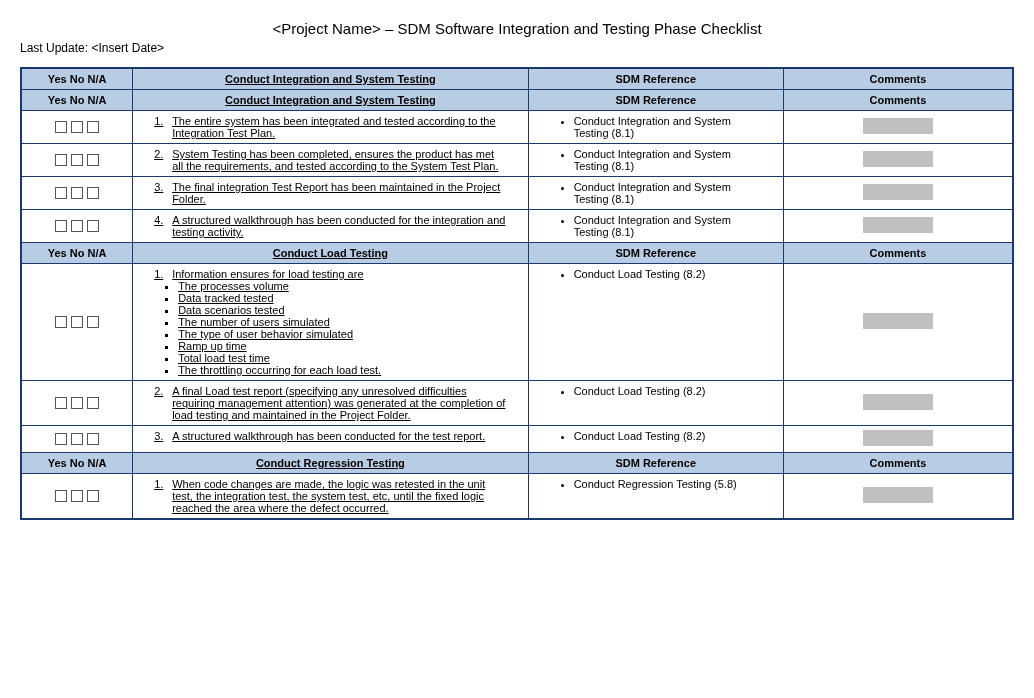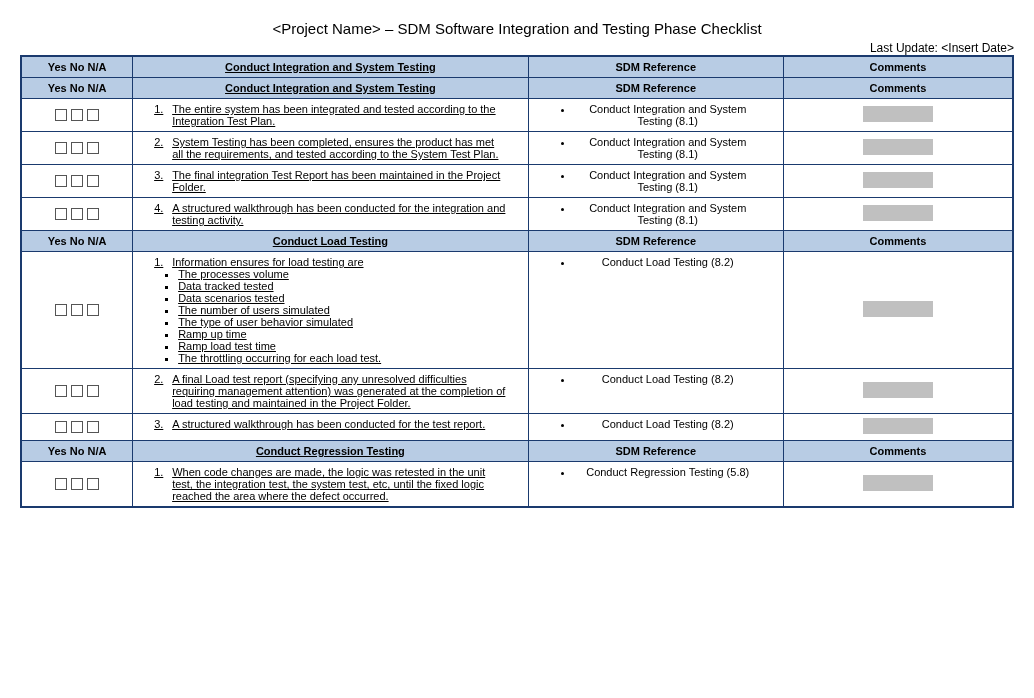--- a/index.html
+++ b/index.html
@@ -11,22 +11,23 @@
       padding: 20px;
       width: 1034px;
     }
     .page-title {
       text-align: center;
       font-size: 15px;
       font-weight: normal;
       margin-bottom: 4px;
     }
     .page-subtitle {
-      text-align: right;
+      text-align: left;
       font-size: 12px;
+      margin-bottom: 12px;
     }
     table {
       width: 100%;
       border-collapse: collapse;
       border: 2px solid #1a3a6e;
     }
     th, td {
       border: 1px solid #1a3a6e;
       padding: 4px 21px;
       vertical-align: top;
@@ -57,21 +58,20 @@
       background: #fff;
     }
     .comment-box {
       background: #c0c0c0;
       width: 70px;
       height: 16px;
       display: inline-block;
     }
     .sdm-bullet {
       padding-left: 10px;
-      text-align: center;
     }
     .sdm-bullet li {
       list-style: disc;
       margin-left: 14px;
       font-size: 11px;
     }
     .sub-bullet {
       padding-left: 10px;
     }
     .sub-bullet li {
@@ -218,21 +218,21 @@
             <span class="num">1.</span>
             <span>Information ensures for load testing are</span>
           </div>
           <ul class="sub-bullet">
             <li>The processes volume</li>
             <li>Data tracked tested</li>
             <li>Data scenarios tested</li>
             <li>The number of users simulated</li>
             <li>The type of user behavior simulated</li>
             <li>Ramp up time</li>
-            <li>Ramp load test time</li>
+            <li>Total load test time</li>
             <li>The throttling occurring for each load test.</li>
           </ul>
         </td>
         <td class="col-sdm">
           <ul class="sdm-bullet">
             <li>Conduct Load Testing (8.2)</li>
           </ul>
         </td>
         <td class="col-comments center" style="vertical-align: middle;"><span class="comment-box"></span></td>
       </tr>

